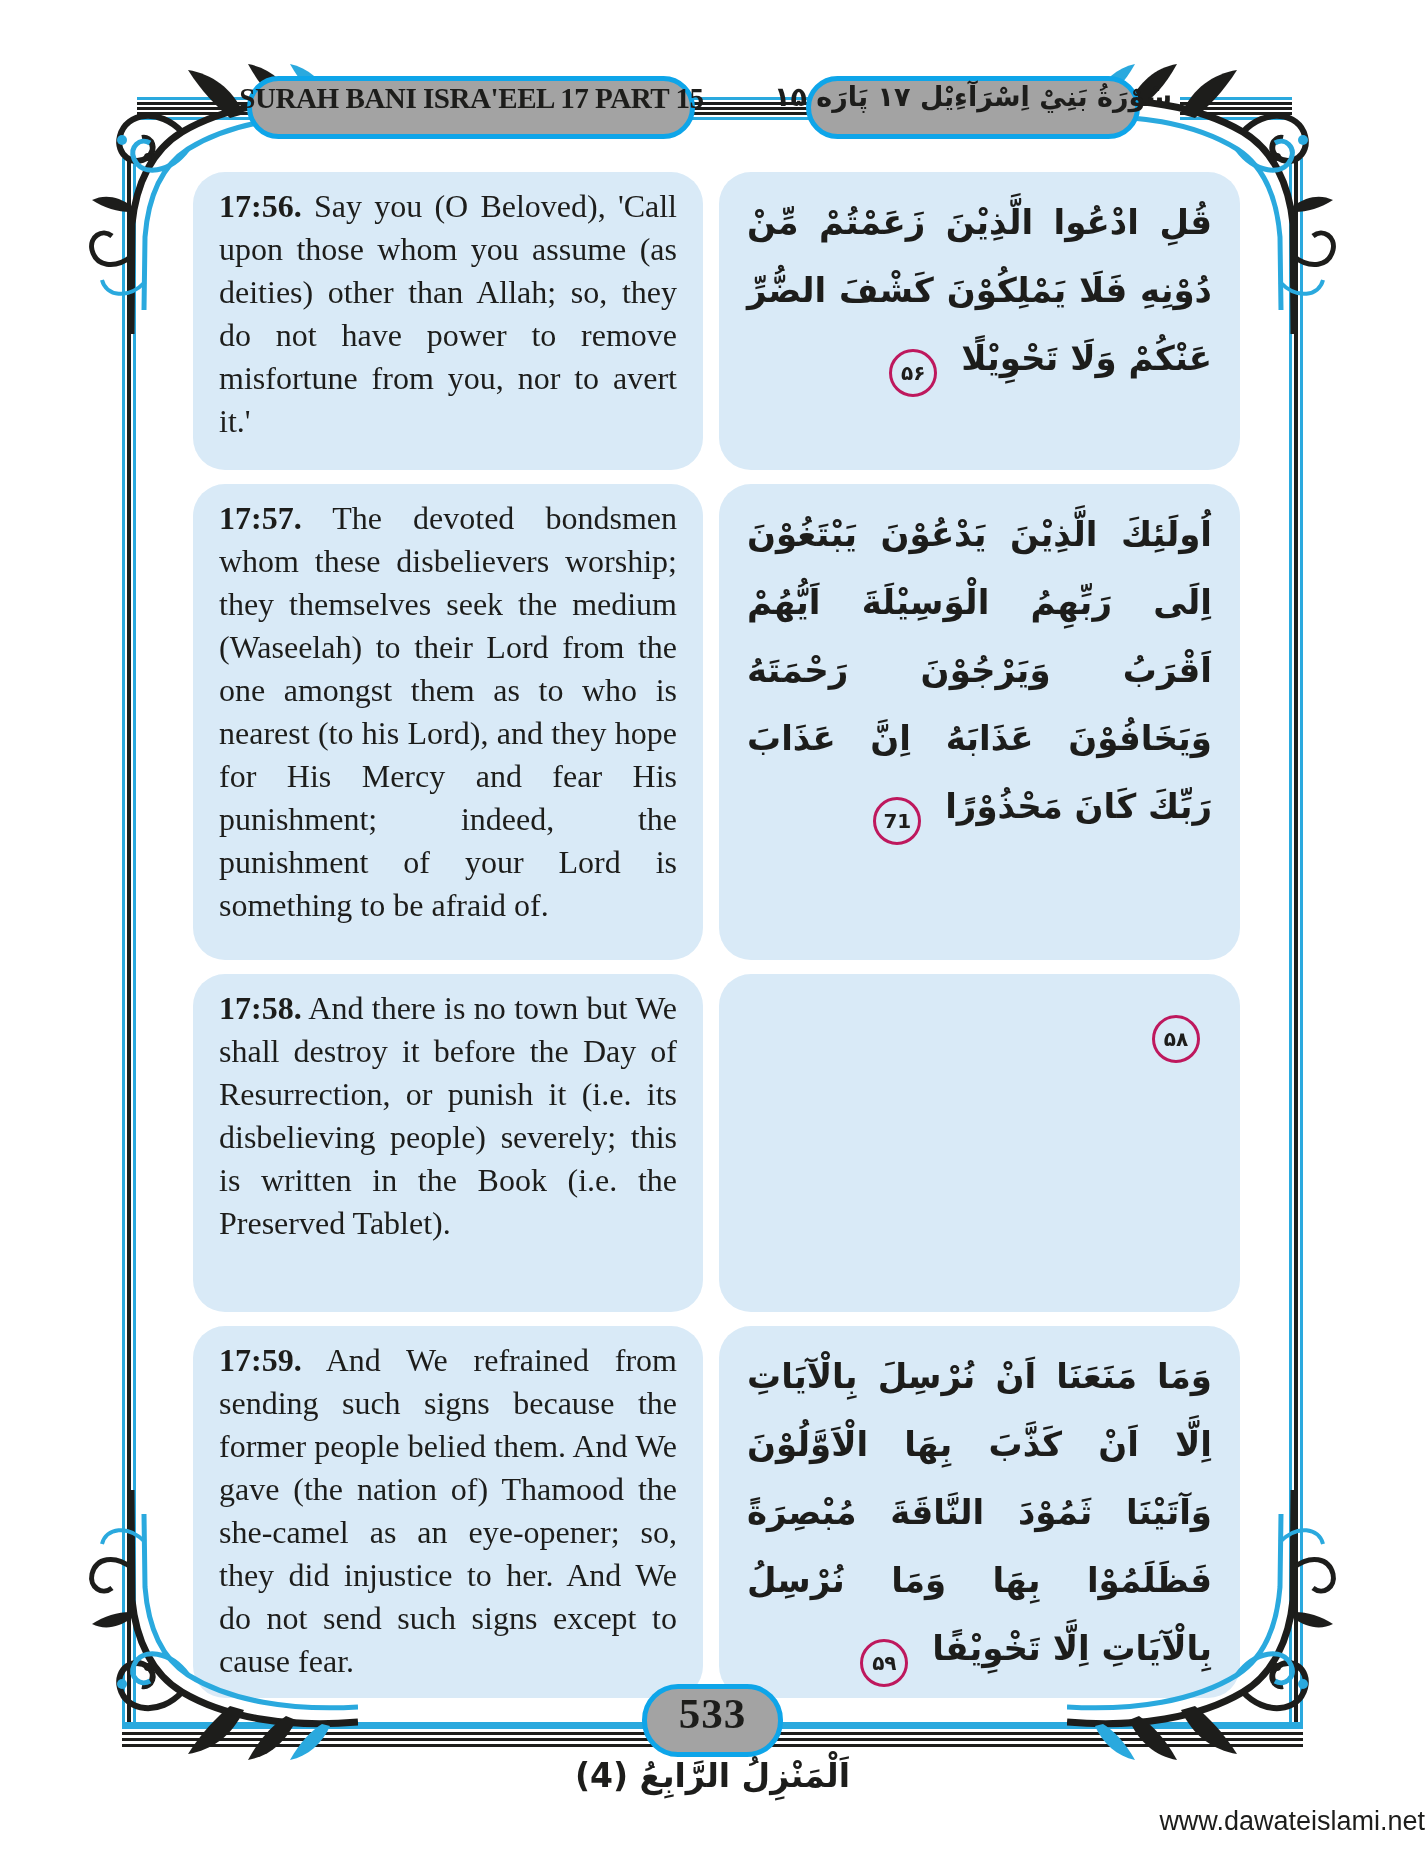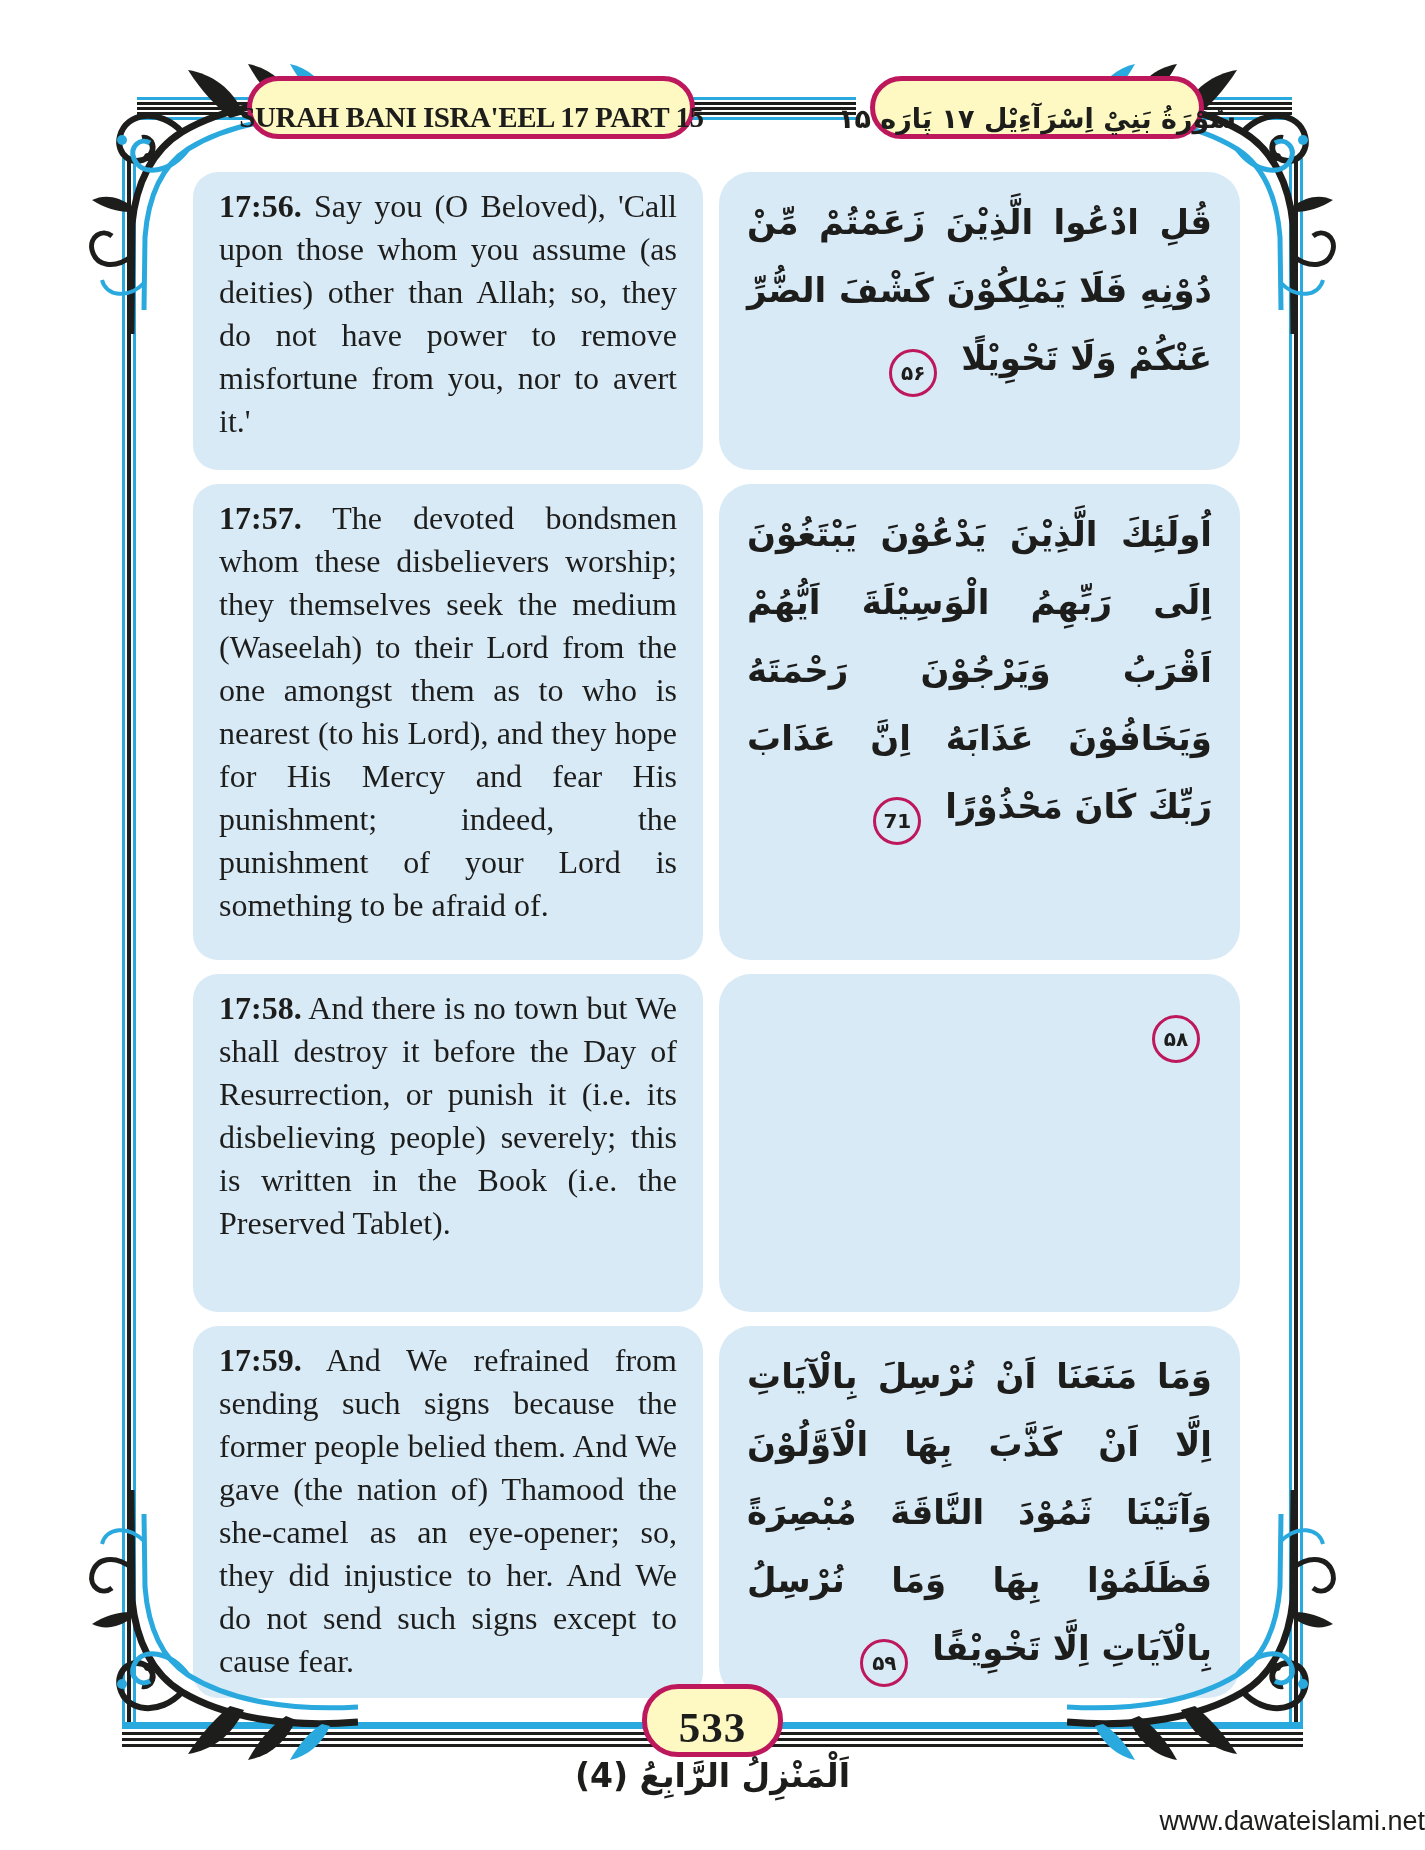--- a/index.html
+++ b/index.html
@@ -12,40 +12,40 @@
   #vline-left{left:122px;}
   #vline-right{left:1289px;}
 
   .hstripe{position:absolute;top:97px;height:23px;z-index:2;
     background:linear-gradient(180deg,#2aa9de 0 3px,#fff 3px 5px,#1d1d1b 5px 8px,#fff 8px 10px,
                #1d1d1b 10px 13px,#fff 13px 15px,#1d1d1b 15px 18px,#fff 18px 20px,#2aa9de 20px 23px);}
   #hs1{left:137px;width:118px;}
   #hs2{left:690px;width:166px;}
   #hs3{left:1180px;width:112px;}
 
-  .pill{position:absolute;background:#fef9c3;border:5px solid #be185d;border-radius:32px;
-        display:flex;align-items:flex-end;justify-content:center;z-index:5;box-sizing:border-box;}
+  .pill{position:absolute;background:#a3a3a3;border:5px solid #0ea5e9;border-radius:32px;
+        display:flex;align-items:flex-start;justify-content:center;z-index:5;box-sizing:border-box;}
   #pill-en{left:247px;top:76px;width:448px;height:63px;}
   #pill-en span{font-weight:bold;font-size:30px;letter-spacing:-.5px;transform:scaleX(.97);white-space:nowrap;}
-  #pill-ar{left:870px;top:76px;width:334px;height:63px;}
+  #pill-ar{left:806px;top:76px;width:334px;height:63px;}
   #pill-ar span{direction:rtl;font-family:"DejaVu Sans",sans-serif;font-weight:bold;font-size:27px;white-space:nowrap;}
 
   
   .orn{position:absolute;width:300px;height:280px;z-index:4;}
   #orn-tl{left:58px;top:56px;}
   #orn-tr{left:1067px;top:56px;transform:scaleX(-1);}
   #orn-bl{left:58px;top:1488px;transform:scaleY(-1);}
   #orn-br{left:1067px;top:1488px;transform:scale(-1,-1);}
 
   
   .grid{position:absolute;left:193px;top:172px;width:1047px;z-index:2;
         display:grid;grid-template-columns:510px 521px;column-gap:16px;
         grid-template-rows:298px 476px 338px 372px;row-gap:14px;}
   .block{background:#d9eaf7;border-radius:32px;overflow:hidden;box-sizing:border-box;}
-  .en{padding:13px 26px 10px 26px;font-size:32px;line-height:43px;text-align:justify;border-radius:25px;}
+  .en{padding:13px 26px 10px 26px;font-size:32px;line-height:43px;text-align:justify;}
   .vref{font-weight:bold;}
   .ar{direction:rtl;padding:16px 28px 12px 28px;font-family:"DejaVu Sans",sans-serif;
       font-weight:700;font-size:34px;line-height:68px;text-align:justify;}
   .vnum{display:inline-flex;align-items:center;justify-content:center;width:42px;height:42px;
         border:3px solid #be185d;border-radius:50%;font-size:20px;line-height:normal;
         vertical-align:-10px;margin:0 12px;flex:none;}
 
   .star{position:absolute;width:64px;height:64px;background:#fff;z-index:3;
         clip-path:polygon(50% 0%,61% 39%,100% 50%,61% 61%,50% 100%,39% 61%,0% 50%,39% 39%);}
   #star1{left:679px;top:445px;}

